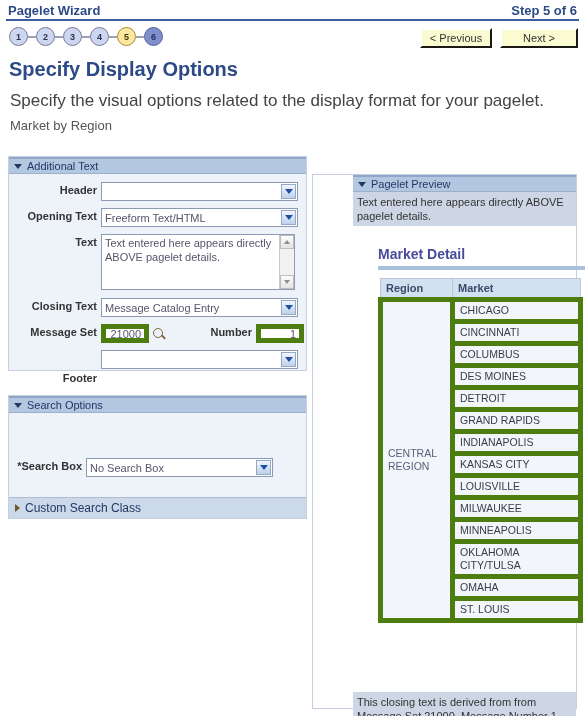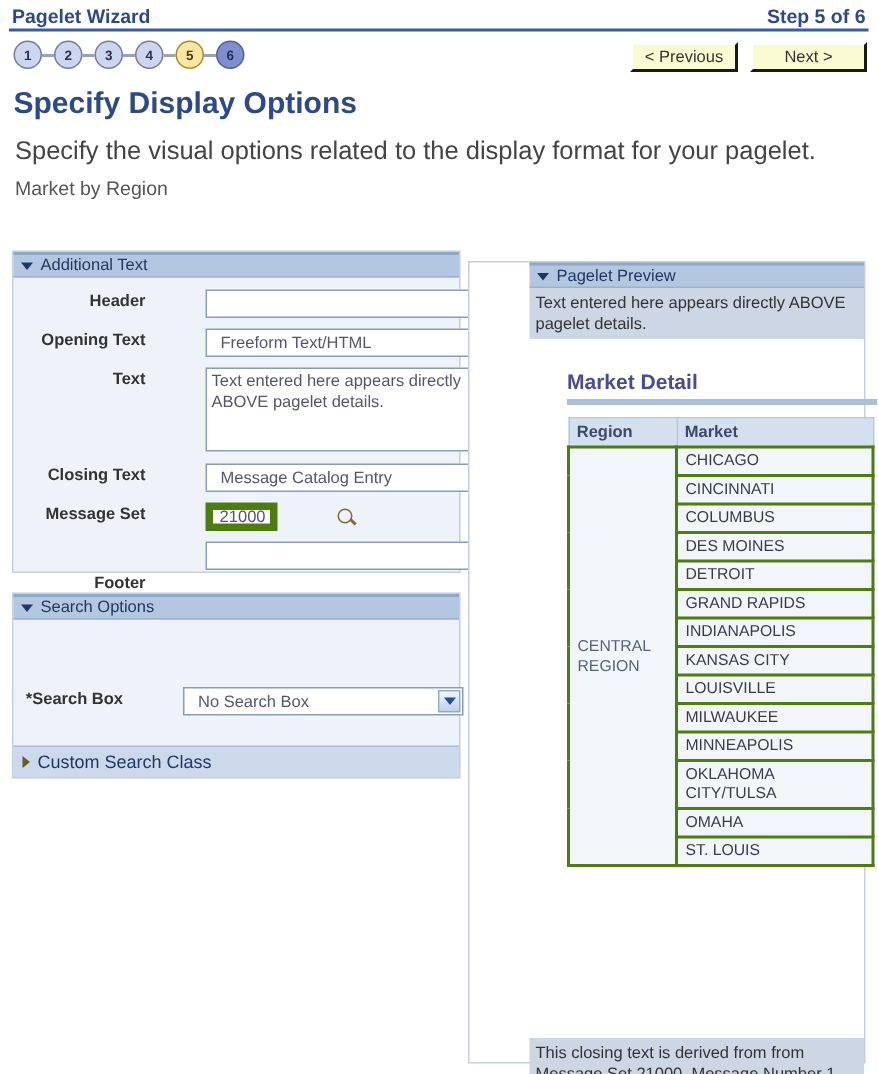--- a/index.html
+++ b/index.html
@@ -91,33 +91,33 @@
     display: inline-block; width: 0; height: 0; margin-right: 5px;
     border-left: 4px solid transparent; border-right: 4px solid transparent;
     border-top: 5px solid #1f3864;
   }
   .tri.right {
     border-left: 5px solid #6a5a2a; border-right: 0;
     border-top: 4px solid transparent; border-bottom: 4px solid transparent;
   }
 
   
-  #p-additional { left: 8px; top: 167px; width: 299px; height: 215px; }
+  #p-additional { left: 8px; top: 156px; width: 299px; height: 215px; }
   .form-inner { position: relative; margin: 6px 5px 5px 5px; height: 190px; }
-  .frow { position: absolute; display: flex; align-items: flex-start; gap: 36px; }
+  .frow { position: absolute; display: flex; align-items: flex-start; }
   .flabel {
     font-size: 11px; font-weight: bold; color: #333333;
     text-align: right; padding-top: 2px;
   }
   .ctrl { margin-left: 4px; }
 
   .sel {
     position: relative; height: 19px; background: #ffffff;
     border: 1px solid #8c9bb5; display: flex; align-items: center;
-    padding-left: 9px; font-size: 11px; color: #55556b;
+    padding-left: 3px; font-size: 11px; color: #55556b;
     font-family: "Liberation Sans", sans-serif;
   }
   .sel .arrow {
     position: absolute; right: 1px; top: 1px; width: 15px; height: 15px;
     background: linear-gradient(#f2f6fd, #bed0ea);
     border: 1px solid #93a9c9;
     display: flex; align-items: center; justify-content: center;
   }
   .sel .arrow::after {
     content: ""; width: 0; height: 0;
@@ -199,21 +199,21 @@
   .md-table {
     position: absolute; left: 25px; top: 52px; width: 205px;
     border-collapse: collapse;
   }
   .md-table th {
     background: #d3e0ef; color: #3a4a6b; font-size: 11px; font-weight: bold;
     text-align: left; padding: 3px 5px; border: 1px solid #b9c7d9;
   }
   .md-table td {
     background: #f2f6fa; color: #3a3a4a; font-size: 10.5px;
-    padding: 2px 5px; border: 2px solid #4d7c0f; line-height: 13px;
+    padding: 2px 5px; border: 5px solid #4d7c0f; line-height: 13px;
   }
   .md-table td.region {
     vertical-align: middle; color: #55607a; width: 72px;
   }
   .prev-closing {
     background: #ccd6e4; color: #333333; font-size: 11px;
     padding: 3px 4px; line-height: 14px;
   }
 </style>
 </head>

